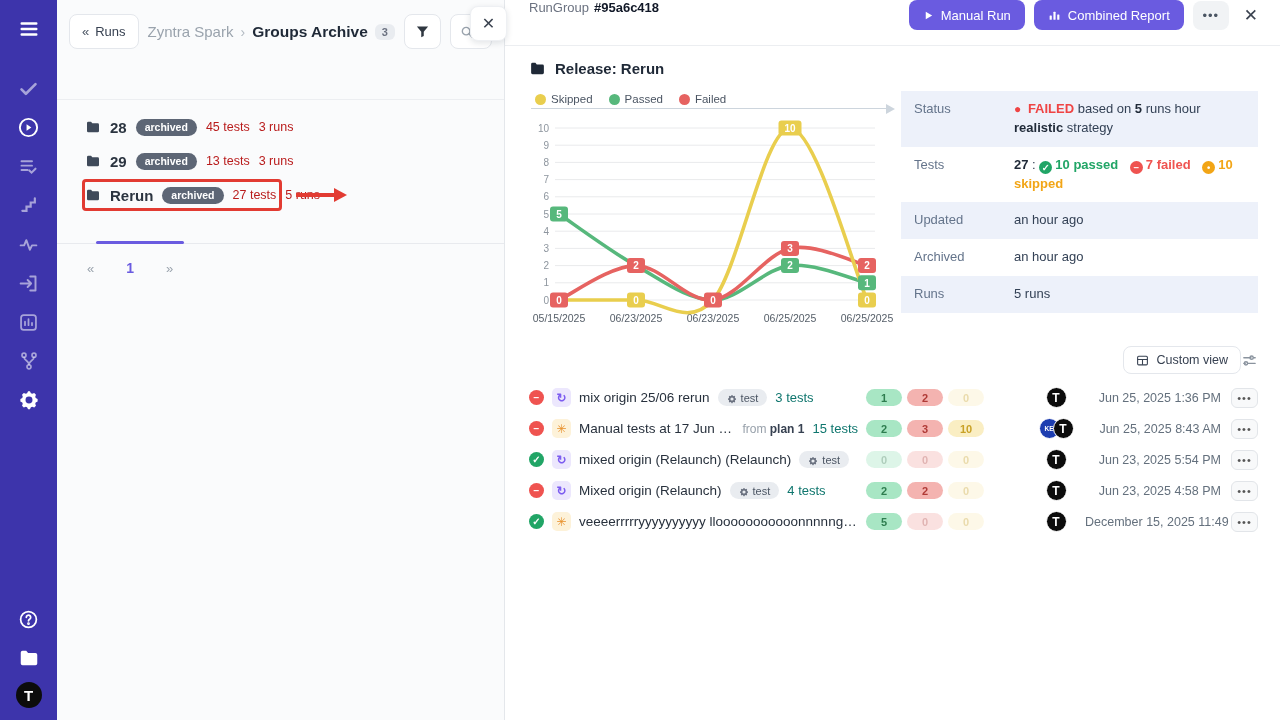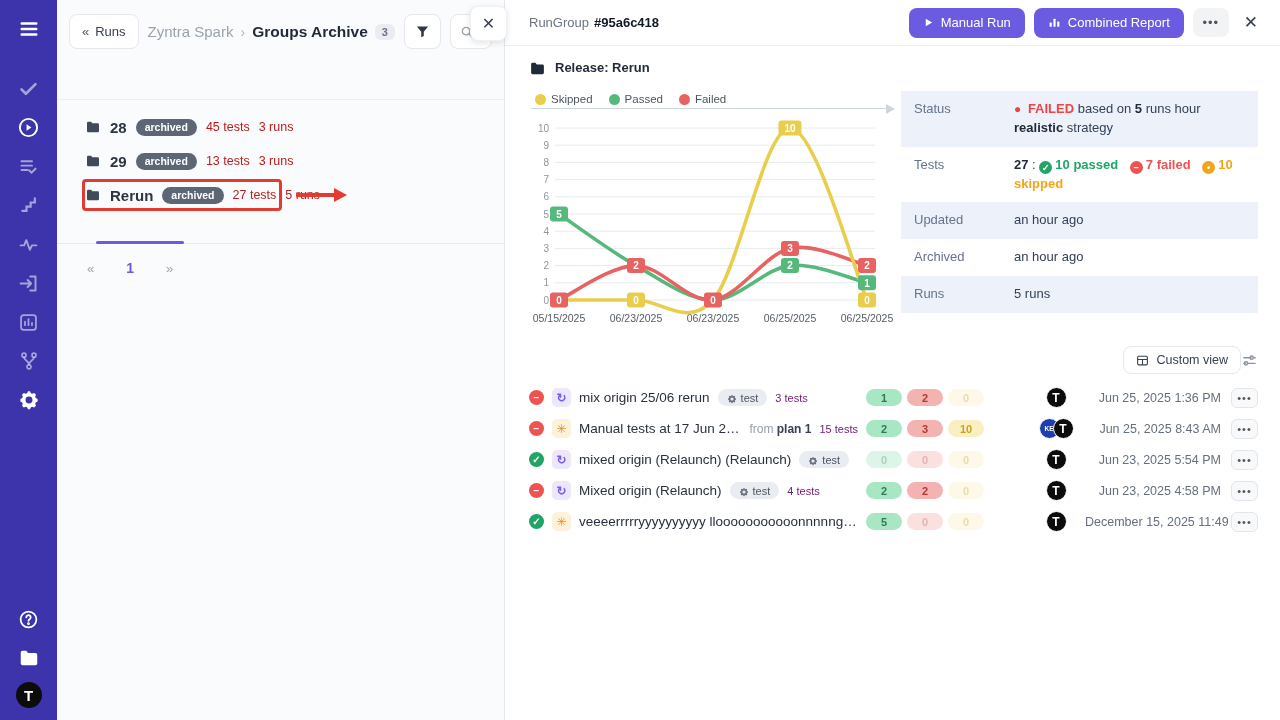--- a/index.html
+++ b/index.html
@@ -44,30 +44,30 @@
   .annotation-arrow .head { width:0; height:0; border-left:13px solid #e23b32; border-top:7px solid transparent; border-bottom:7px solid transparent; }
 
   .lp-pager-divider { position:absolute; left:0; right:0; top:243px; border-top:1px solid #e8eaee; }
   .lp-pager-indicator { position:absolute; left:39px; top:241px; width:88px; height:3px; background:#6a5be0; border-radius:2px; }
   .pager { position:absolute; left:24px; top:256px; display:flex; align-items:center; gap:20px; }
   .pager .pg { font-size:13px; color:#9aa3ad; cursor:pointer; padding:4px 6px; }
   .pager .pg.current { color:#6a5be0; font-weight:bold; font-size:14px; }
 
   
   .right-panel { flex:1; background:#fff; display:flex; flex-direction:column; min-width:0; }
-  .rp-header { height:46px; border-bottom:1px solid #eceef1; display:flex; align-items:center; padding:0 16px 0 24px; flex-shrink:0; }
+  .rp-header { height:46px; border-bottom:1px solid #eceef1; display:flex; align-items:flex-start; padding:0 16px 0 24px; flex-shrink:0; }
   .rp-entity { font-size:13px; color:#6b7280; }
   .rp-id { font-size:13px; font-weight:bold; color:#111827; margin-left:5px; }
   .rp-actions { margin-left:auto; display:flex; align-items:center; gap:9px; }
   .btn-primary { display:flex; align-items:center; gap:7px; background:#6a5be0; color:#fff; border:none; border-radius:8px; height:30px; padding:11px 14px; font-size:13px; font-family:"Liberation Sans",sans-serif; cursor:pointer; }
   .btn-dots { width:36px; height:29px; background:#f1f3f5; border:none; border-radius:8px; font-size:13px; color:#4b5563; letter-spacing:1px; cursor:pointer; }
   .rp-close { font-size:17px; color:#3b4350; cursor:pointer; padding:4px 6px; }
 
   .rp-body { padding:14px 22px 0 24px; overflow:hidden; }
-  .rg-title { display:flex; gap:9px; font-size:13px; font-weight:bold; color:#1f2937; margin-bottom:14px; }
+  .rg-title { display:flex; align-items:center; gap:9px; font-size:15px; font-weight:bold; color:#1f2937; margin-bottom:14px; }
 
   .overview { display:flex; align-items:flex-start; }
   .chart-wrap { width:380px; flex-shrink:0; margin-left:-8px; }
   .legend-row { display:flex; align-items:center; gap:16px; padding-left:14px; height:16px; position:relative; z-index:2; }
   .legend-item { display:flex; align-items:center; gap:5px; font-size:11.5px; color:#4b5563; }
   .legend-dot { width:11px; height:11px; border-radius:50%; }
   .legend-arrow { height:10px; margin:-3px 6px 0 10px; position:relative; }
   .legend-arrow .ln { position:absolute; left:0; right:8px; top:4px; border-top:1.5px solid #cdd5dd; }
   .legend-arrow .hd { position:absolute; right:0; top:0; width:0; height:0; border-left:9px solid #cdd5dd; border-top:5px solid transparent; border-bottom:5px solid transparent; }
 
@@ -97,21 +97,21 @@
   .st-ic { width:15px; height:15px; border-radius:50%; color:#fff; font-size:10px; font-weight:bold; display:flex; align-items:center; justify-content:center; flex-shrink:0; }
   .st-passed { background:#21a566; }
   .st-failed { background:#ef5350; }
   .type-ic { width:19px; height:19px; border-radius:5px; display:flex; align-items:center; justify-content:center; flex-shrink:0; font-size:12px; }
   .type-auto { background:#ece7fd; color:#7c5cf0; font-weight:bold; }
   .type-manual { background:#fdf2d9; color:#e8912d; }
   .run-title { font-size:13.5px; color:#28313d; white-space:nowrap; overflow:hidden; text-overflow:ellipsis; }
   .tag-pill { display:inline-flex; align-items:flex-end; gap:4px; background:#e9ecf0; color:#4b5563; font-size:11px; border-radius:9px; padding:2.5px 9px; white-space:nowrap; }
   .run-from { font-size:12px; color:#97a0aa; white-space:nowrap; }
   .run-from b { color:#374151; }
-  .run-tests { font-size:11px; color:#701a75; white-space:nowrap; }
+  .run-tests { font-size:13px; color:#0f766e; white-space:nowrap; }
   .run-right { margin-left:auto; display:flex; align-items:center; flex-shrink:0; }
   .pills { display:flex; gap:5px; width:125px; }
   .pill { min-width:36px; height:17px; border-radius:9px; font-size:11px; font-weight:bold; display:flex; align-items:center; justify-content:center; }
   .pill-passed { background:#a8e6c4; color:#2e7d4f; }
   .pill-failed { background:#f4b3b0; color:#b03a36; }
   .pill-skipped { background:#faeec3; color:#c9a227; }
   .pill.faded { opacity:.38; }
   .avatars { width:58px; display:flex; justify-content:center; margin-left:36px; }
   .avatar-sm { width:21px; height:21px; border-radius:50%; color:#fff; font-weight:bold; font-size:12px; display:flex; align-items:center; justify-content:center; border:1.5px solid #fff; }
   .avatar-sm + .avatar-sm { margin-left:-7px; }

